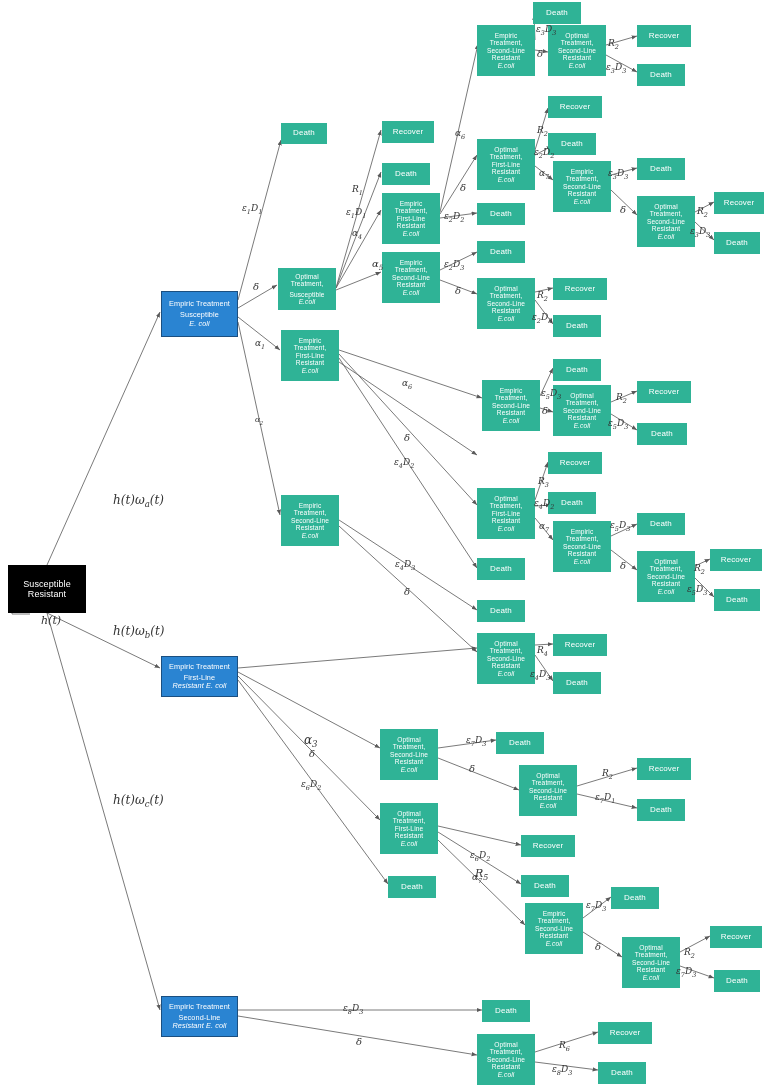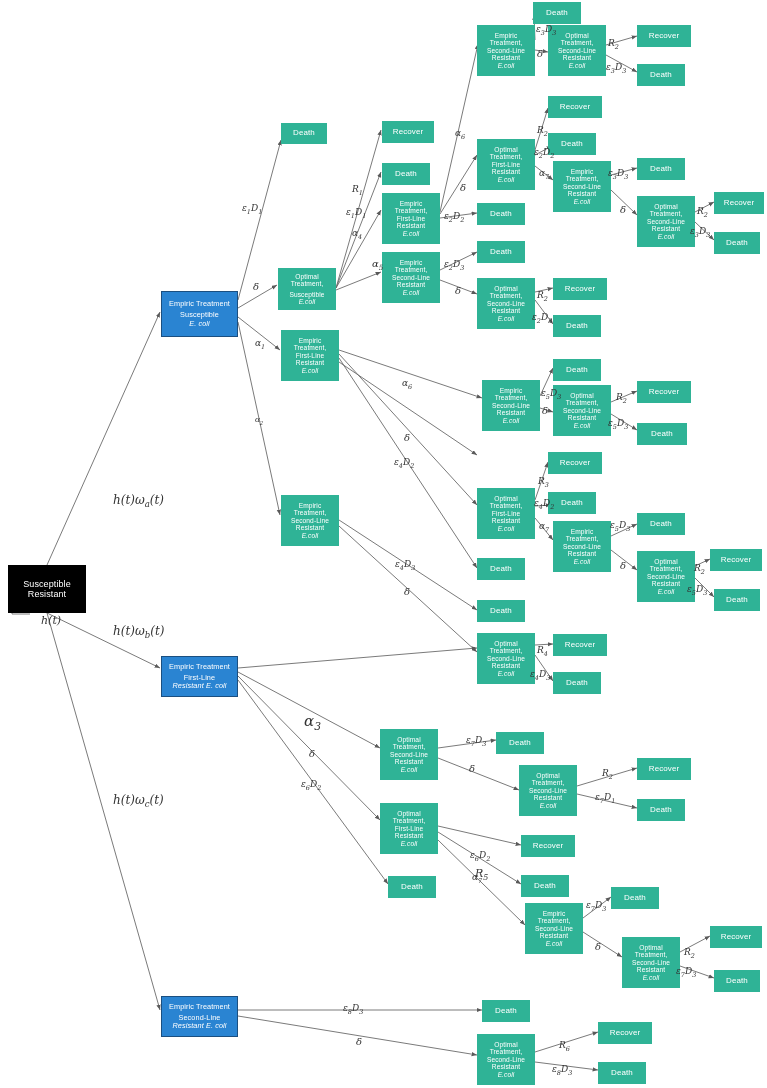--- a/index.html
+++ b/index.html
@@ -444,21 +444,21 @@
       <div class="lbl" style="left: 534px; top: 498px; font-size: 9px;">ε<sub>4</sub>D<sub>2</sub></div>
       <div class="lbl" style="left: 539px; top: 521px; font-size: 9px;">α<sub>7</sub></div>
       <div class="lbl" style="left: 610px; top: 520px; font-size: 9px;">ε<sub>5</sub>D<sub>3</sub></div>
       <div class="lbl" style="left: 620px; top: 560px; font-size: 10px;">δ</div>
       <div class="lbl" style="left: 694px; top: 563px; font-size: 9px;">R<sub>2</sub></div>
       <div class="lbl" style="left: 687px; top: 584px; font-size: 9px;">ε<sub>5</sub>D<sub>3</sub></div>
       <div class="lbl" style="left: 395px; top: 559px; font-size: 9px;">ε<sub>4</sub>D<sub>3</sub></div>
       <div class="lbl" style="left: 404px; top: 586px; font-size: 10px;">δ</div>
       <div class="lbl" style="left: 537px; top: 645px; font-size: 9px;">R<sub>4</sub></div>
       <div class="lbl" style="left: 530px; top: 669px; font-size: 9px;">ε<sub>4</sub>D<sub>3</sub></div>
-      <div class="lbl" style="left: 304px; top: 712px; font-size: 15px;">α<sub>3</sub></div>
+      <div class="lbl" style="left: 304px; top: 733px; font-size: 12px;">α<sub>3</sub></div>
       <div class="lbl" style="left: 309px; top: 748px; font-size: 10px;">δ</div>
       <div class="lbl" style="left: 301px; top: 779px; font-size: 9px;">ε<sub>6</sub>D<sub>2</sub></div>
       <div class="lbl" style="left: 466px; top: 735px; font-size: 9px;">ε<sub>7</sub>D<sub>3</sub></div>
       <div class="lbl" style="left: 469px; top: 763px; font-size: 10px;">δ</div>
       <div class="lbl" style="left: 602px; top: 768px; font-size: 9px;">R<sub>2</sub></div>
       <div class="lbl" style="left: 595px; top: 792px; font-size: 9px;">ε<sub>7</sub>D<sub>1</sub></div>
       <div class="lbl" style="left: 475px; top: 827px; font-size: 11px; margin-top: 40px;">R<sub>5</sub></div>
       <div class="lbl" style="left: 470px; top: 850px; font-size: 9px;">ε<sub>6</sub>D<sub>2</sub></div>
       <div class="lbl" style="left: 472px; top: 872px; font-size: 9px;">α<sub>7</sub></div>
       <div class="lbl" style="left: 586px; top: 900px; font-size: 9px;">ε<sub>7</sub>D<sub>3</sub></div>

